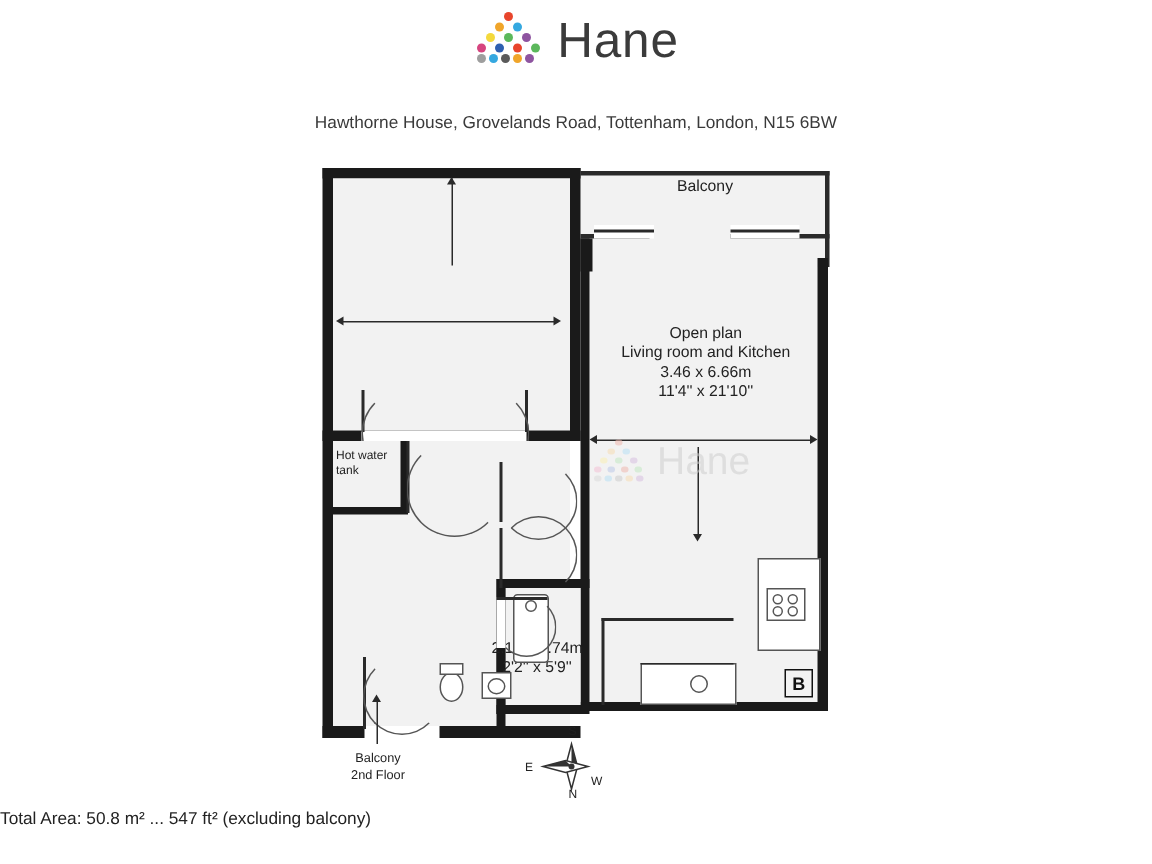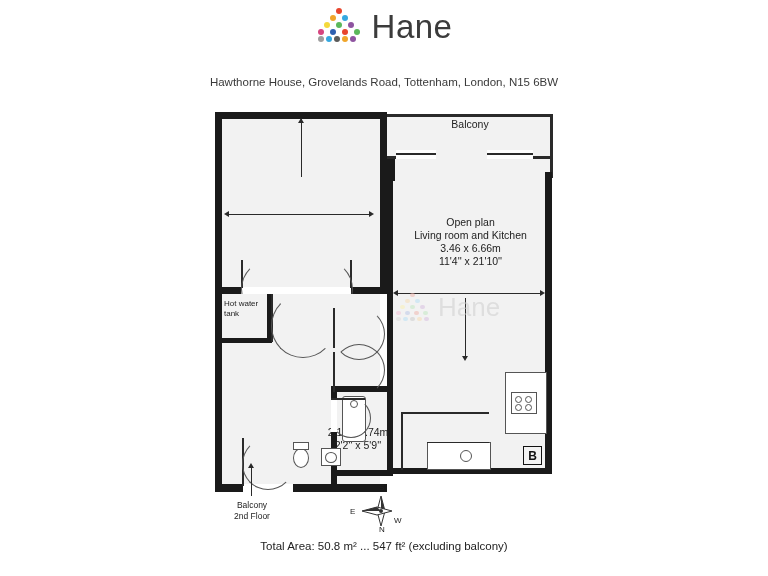--- a/index.html
+++ b/index.html
@@ -192,21 +192,21 @@
     font-size: 8.5px;
     line-height: 11px;
     color: #222;
   }
 
   .footer1 {
     position: absolute;
     top: 540px;
     left: 0;
     width: 768px;
-    text-align: center;
+    text-align: left;
     font-size: 11.5px;
     color: #222;
   }
   .footer2 {
     position: absolute;
     top: 559px;
     left: 0;
     width: 768px;
     text-align: center;
     font-size: 11px;

